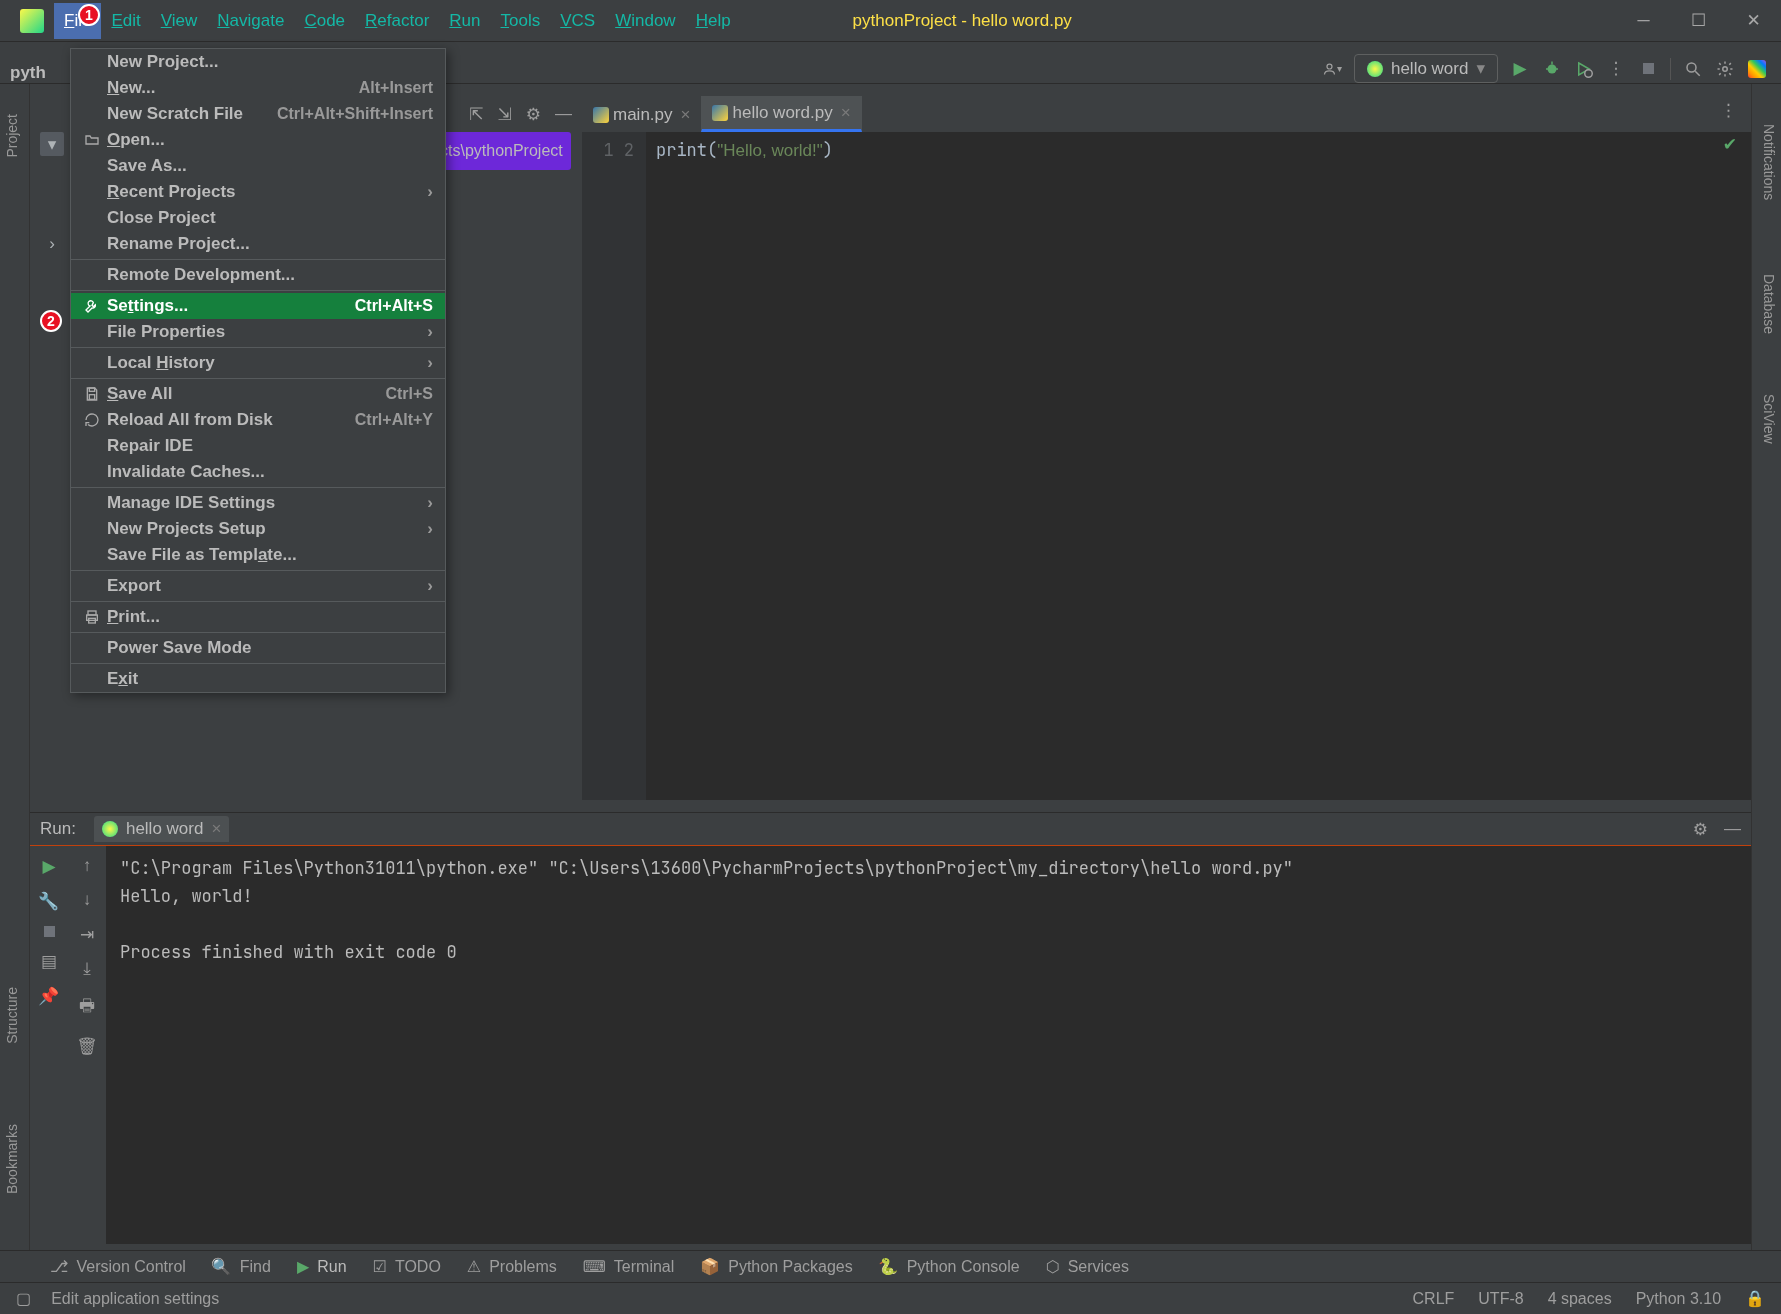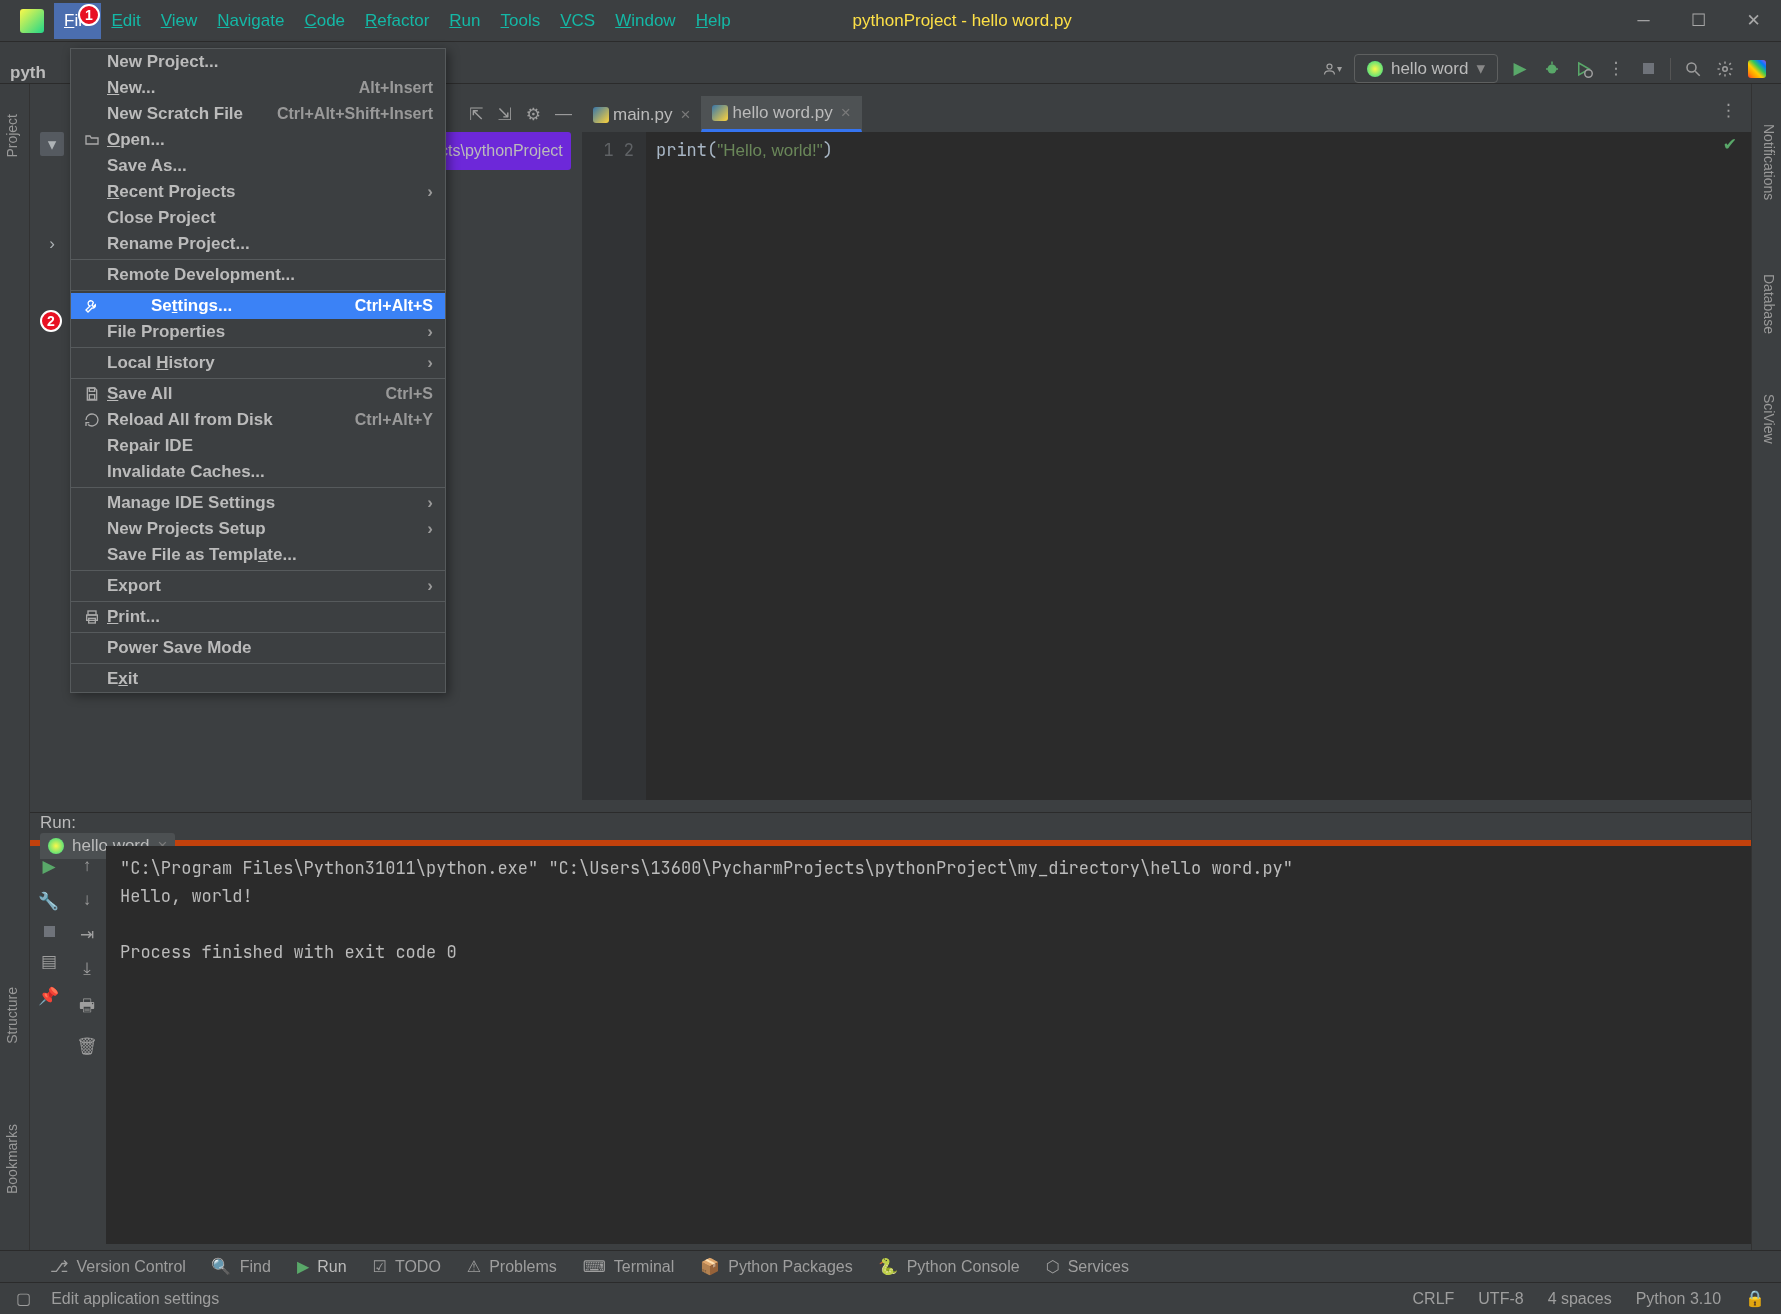--- a/index.html
+++ b/index.html
@@ -11,21 +11,21 @@
 .menubar { display: flex; }
 .menu-item { padding: 8px 10px; cursor: pointer; color: #14b8a6; }
 .menu-item.active { background: #4b6eaf; color: #fff; }
 .title-text { margin-left: 112px; color: #fde047; }
 .win-controls { margin-left: auto; display: flex; }
 .win-btn { width: 55px; height: 42px; display:flex; align-items:center; justify-content:center; color:#a7a7a7; }
 
 
 .dropdown { position: absolute; left: 70px; top: 48px; width: 376px; background: #3c3f41; border: 1px solid #565a5c; box-shadow: 3px 3px 10px rgba(0,0,0,.4); z-index: 100; font-weight: bold; }
 .dd-item { display: flex; align-items: center; height: 26px; padding: 0 12px 0 10px; color: #bbb; }
-.dd-item.highlight { background: #3b82f6; color: #fff; gap: 44px; }
+.dd-item.highlight { background: #15803d; color: #fff; }
 .dd-icon { width: 22px; display: inline-flex; align-items:center; justify-content:center; color:#aaa; }
 .dd-label { flex: 1; padding-left: 4px; }
 .dd-short { color: #999; font-size: 16px; }
 .dd-item.highlight .dd-short { color:#fff; }
 .dd-item.highlight .dd-icon { color:#fff; }
 .dd-sub::after { content:"›"; color:#999; margin-left:8px; }
 .dd-sep { height: 1px; background: #565a5c; margin: 2px 0; }
 .mn { text-decoration: underline; }
 
 
@@ -76,21 +76,21 @@
 .ed-controls{ position:absolute; right:44px; top:134px; display:flex; gap:8px; }
 .chk{ color:#59a869; }
 .kebab { position:absolute; right:44px; top:100px; color:#9e9e9e;}
 
 
 .proj-chev{ position:absolute; left:40px; top:132px; color:#aeb3b6; background:#555a60; width:24px; height:24px; display:flex; align-items:center; justify-content:center; border-radius:2px;}
 .proj-chev2{ position:absolute; left:40px; top:232px; color:#aeb3b6; width:24px; height:24px; display:flex; align-items:center; justify-content:center;}
 
 
 .run-panel { position:absolute; left:30px; right:30px; top:812px; height:432px; background:#3c3f41; border-top:1px solid #2b2b2b; }
-.run-hdr { height:33px; display:flex; align-items:flex-start; border-bottom:6px solid #c2410c; padding:0 10px;flex-direction:column;}
+.run-hdr { height:33px; display:flex; align-items:center; border-bottom:1px solid #c2410c; padding:0 10px;}
 .run-hdr .lbl{ color:#bbb; margin-right:18px;}
 .run-tab { display:flex; align-items:center; gap:8px; padding:3px 8px; background:#4c5052; border-radius:3px 3px 0 0;}
 .run-tab .x { color:#7a7a7a;}
 .run-hdr-icons{ margin-left:auto; display:flex; gap:16px; color:#9e9e9e;}
 .run-body{ display:flex; height:calc(100% - 33px);}
 .run-left-tb{ width:38px; display:flex; flex-direction:column; align-items:center; gap:14px; padding-top:10px; color:#9e9e9e;}
 .run-left-tb2{ width:38px; display:flex; flex-direction:column; align-items:center; gap:14px; padding-top:10px; color:#9e9e9e;}
 .console{ flex:1; background:#2b2b2b; color:#bbb; font-family:"JetBrains Mono","Consolas",monospace; font-size:17px; padding:8px 14px; white-space:pre-wrap; line-height:28px;}
 
 

